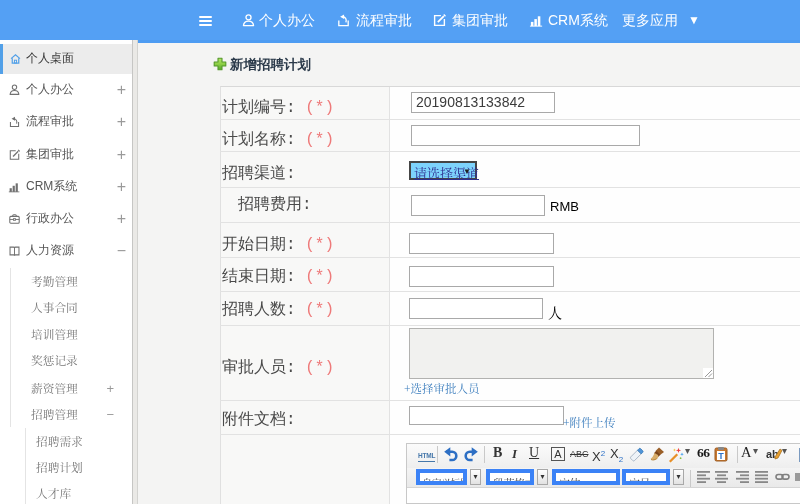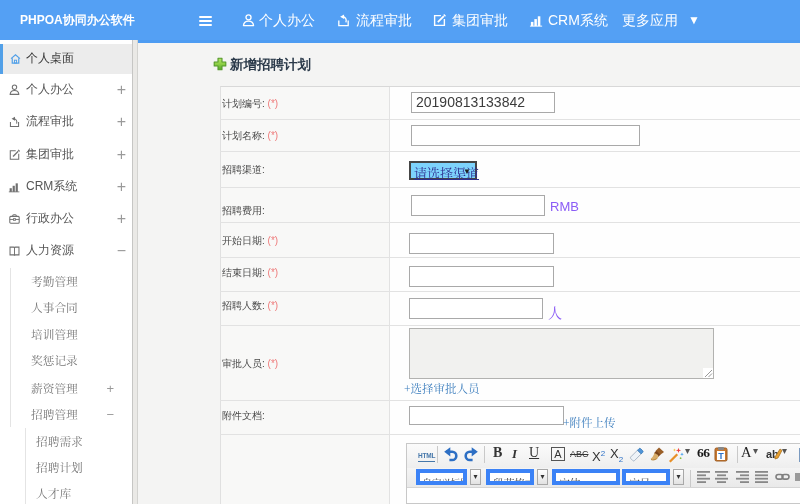--- a/index.html
+++ b/index.html
@@ -33,41 +33,40 @@
 .s2row .txt { position:absolute; left:10px; top:50%; transform:translateY(-50%); font-size:11.7px; color:#787878; white-space:nowrap; font-family:"Liberation Serif","Noto Serif CJK SC",serif; }
 
 
 #content { position:absolute; left:138px; top:40px; width:662px; height:464px; background:#f4f4f3; border-top:3px solid #4d9cf2; }
 #title { position:absolute; left:230px; top:56px; font-size:13.5px; font-weight:bold; color:#2b3a4a; }
 #plusicon { position:absolute; left:212.5px; top:57px; }
 
 
 #ftable { position:absolute; left:220px; top:86px; width:580px; height:418px; background:#fefefe; border-left:1px solid #e0e0e0; border-top:1px solid #d8d8d8; }
 .frow { position:absolute; left:220px; width:580px; border-bottom:1px solid #e2e2e2; }
-.flabel { position:absolute; left:222px; font-size:10px; color:#4a4a4a; font-family:Liberation Sans, sans-serif; }
+.flabel { position:absolute; left:222px; font-size:16px; color:#4a4a4a; font-family:Liberation Mono, monospace; }
 .flabel .star { color:#ee7a7a; }
 .finput { position:absolute; background:#fff; border:1px solid #a9a9a9; font-size:14px; color:#3c3c3c; padding-left:4px; line-height:19px; }
 .vline { position:absolute; left:389px; width:1px; background:#e2e2e2; }
 .flink { position:absolute; font-size:11.5px; color:#3e7fbe; font-family:"Liberation Serif","Noto Serif CJK SC",serif; }
-.fnote { position:absolute; font-size:13px; color:#8b5cf6; }
+.fnote { position:absolute; font-size:13px; color:#000000; }
 
 
 .ticon { position:absolute; top:3px; font-size:13px; color:#333; line-height:14px; }
 .tbold { font-weight:bold; }
 .tsep { position:absolute; top:2px; width:1px; height:17px; background:#c9c9c9; }
 .tsvg { position:absolute; }
 .combo { position:absolute; top:25px; height:16px; }
 .combo span { position:absolute; left:0; top:0; height:16px; width:calc(100% - 14px); border:4px solid #3b82f6; background:#fff; padding:2px 0 0 3px; box-sizing:border-box; overflow:hidden; font-size:11px; letter-spacing:-0.4px; color:#454545; white-space:nowrap; font-family:"Liberation Serif","Noto Serif CJK SC",serif; }
 .combo i { position:absolute; right:0; top:0; width:11px; height:15.5px; box-sizing:border-box; font-style:normal; font-size:8px; color:#333; border:1px solid #a8a8a8; background:linear-gradient(#fefefe,#e2e2e2); text-align:center; line-height:13px; }
 </style>
 </head>
 <body>
 
 <div id="topbar">
-  <span id="logo">PHPOA协同办公软件</span>
   <div id="hamb">
       <div></div>
       <div></div>
       <div style="margin:0"></div>
     </div>
   <svg class="nicon" style="left:241px" viewBox="0 0 16 16">
       <circle cx="8" cy="4.6" r="2.7" fill="none" stroke="#fff" stroke-width="1.4"></circle>
       <path d="M2.6 13.4c.3-3 2.5-4.8 5.4-4.8s5.1 1.8 5.4 4.8z" fill="none" stroke="#fff" stroke-width="1.4" stroke-linejoin="round"></path>
     </svg>
   <span class="nav-item" style="left:259px">个人办公</span>
@@ -216,21 +215,21 @@
 <div class="frow" style="top:223px; height:35px;"></div>
 <div class="frow" style="top:258px; height:34px;"></div>
 <div class="frow" style="top:292px; height:34px;"></div>
 <div class="frow" style="top:326px; height:75px;"></div>
 <div class="frow" style="top:401px; height:34px;"></div>
 <div class="vline" style="top:87px; height:417px;"></div>
 
 <div class="flabel" style="top:97px;">计划编号: <span class="star">(*)</span></div>
 <div class="flabel" style="top:129px;">计划名称: <span class="star">(*)</span></div>
 <div class="flabel" style="top:163px;">招聘渠道: </div>
-<div class="flabel" style="top:204px;">招聘费用: </div>
+<div class="flabel" style="top:194px;padding-left:16px;">招聘费用: </div>
 <div class="flabel" style="top:234px;">开始日期: <span class="star">(*)</span></div>
 <div class="flabel" style="top:266px;">结束日期: <span class="star">(*)</span></div>
 <div class="flabel" style="top:299px;">招聘人数: <span class="star">(*)</span></div>
 <div class="flabel" style="top:357px;">审批人员: <span class="star">(*)</span></div>
 <div class="flabel" style="top:409px;">附件文档: </div>
 
 <div class="finput" style="left:411px; top:92px;  width:144px; height:21px;">20190813133842</div>
 <div class="finput" style="left:411px; top:125px; width:229px; height:21px;"></div>
 
 <div style="position:absolute; left:409px; top:161px; width:68px; height:19px; border:2px solid #454545; background:#7dd3fc;">

